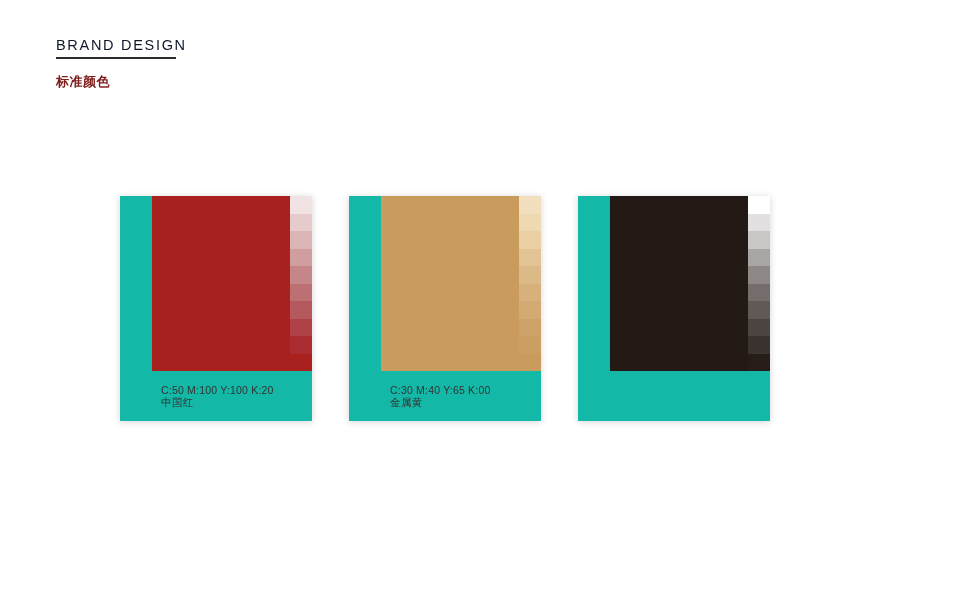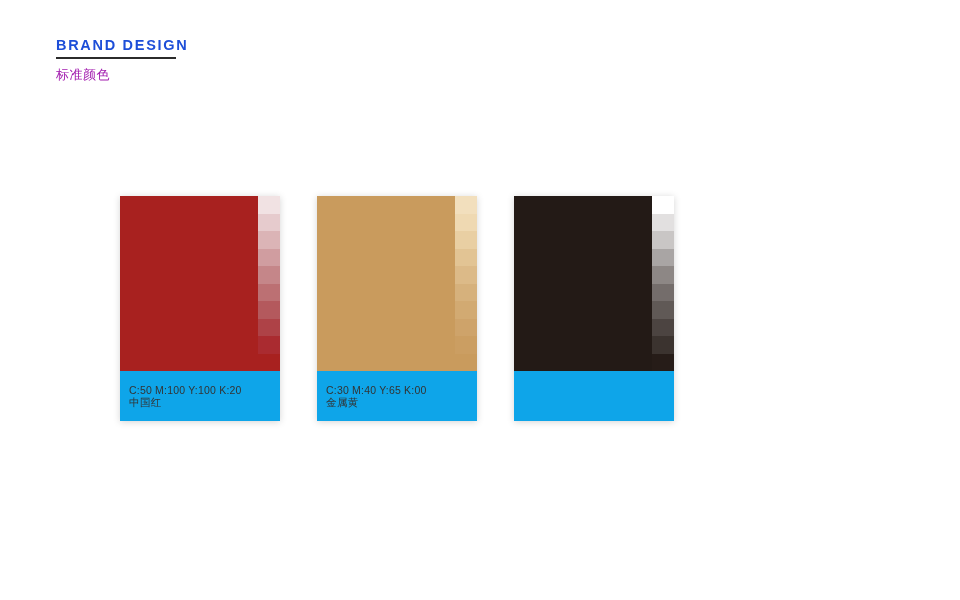--- a/index.html
+++ b/index.html
@@ -16,56 +16,57 @@
   }
 
   
   .header {
     position: absolute;
     left: 56px;
     top: 36px;
   }
   .header-title {
     font-size: 14.5px;
-    font-weight: bold;
+    font-weight: normal;
     letter-spacing: 1.7px;
-    color: #1d4ed8;
+    color: #0f172a;
     line-height: 18px;
     white-space: nowrap;
   }
   .header-rule {
     width: 120px;
     height: 2px;
     background: #2b2b2b;
     margin-top: 3px;
   }
   .header-subtitle {
     font-size: 13px;
-    font-weight: normal;
-    color: #a21caf;
-    margin-top: 7px;
+    font-weight: bold;
+    color: #7f1d1d;
+    margin-top: 14px;
     letter-spacing: 0.5px;
     white-space: nowrap;
   }
 
   
   .swatch-row {
     position: absolute;
     left: 120px;
     top: 196px;
     display: flex;
     gap: 37px;
   }
 
   .swatch-card {
     width: 160px;
-    background: #0ea5e9;
+    background: #14b8a6;
     box-shadow: 0 1px 7px rgba(0,0,0,0.17);
     display: flex;
     flex-direction: column;
+    padding-left: 32px;
   }
 
   .swatch-visual {
     position: relative;
     height: 175px;
     width: 100%;
   }
   .swatch-main {
     position: absolute;
     left: 0;

